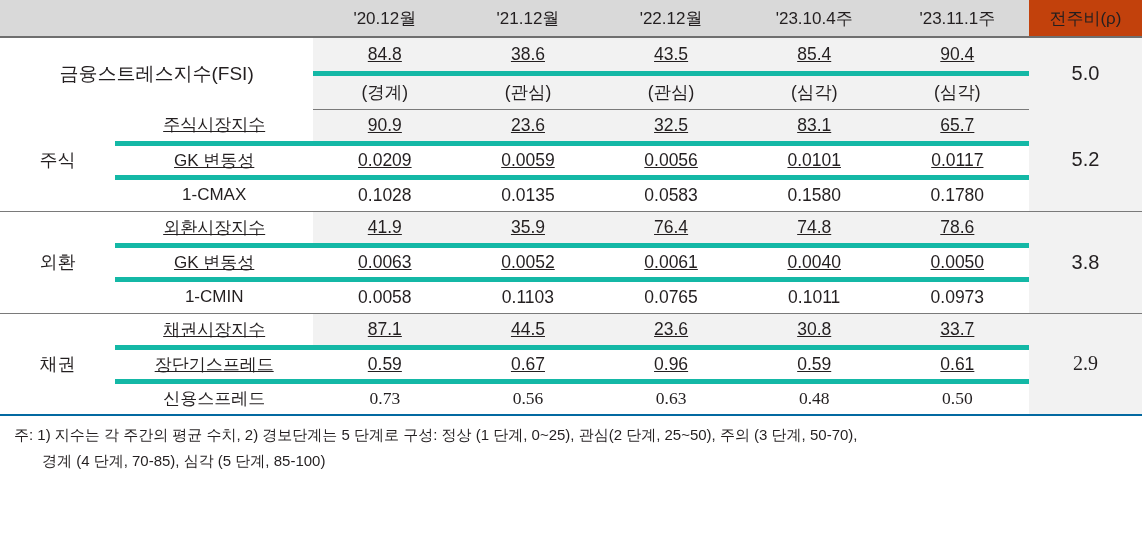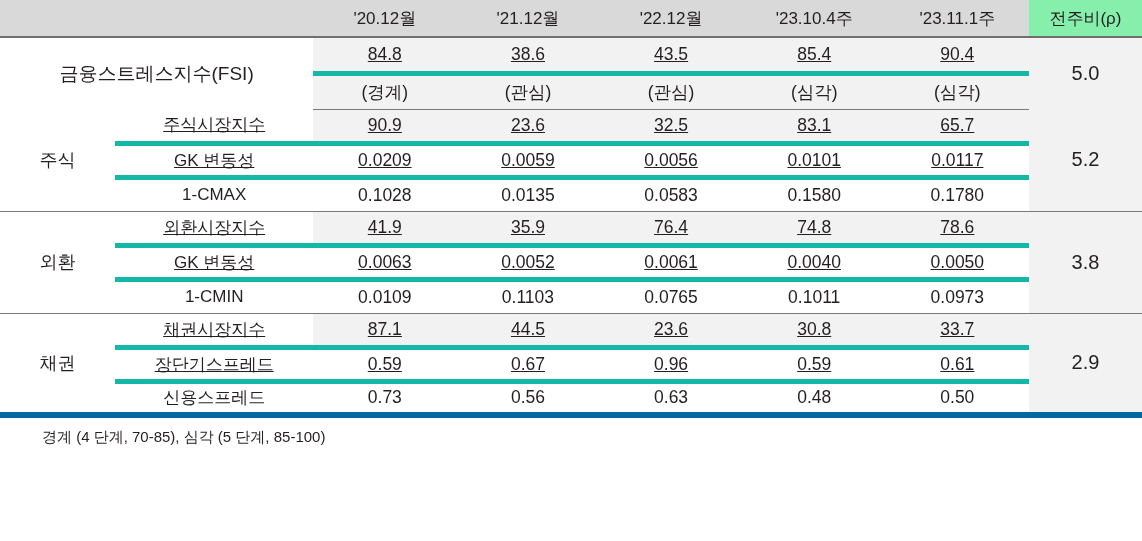--- a/index.html
+++ b/index.html
@@ -39,24 +39,24 @@
   col.c-last { width: 113px; }
 
   
   .hdr td {
     background: #d9d9d9;
     height: 37px;
     font-size: 17px;
     color: #231f20;
   }
   .hdr td.hdr-blank { background: #d9d9d9; }
-  .hdr td.hdr-last { background: #86efac; }
+  .hdr td.hdr-last { background: #c2410c; }
 
   .top-line { border-top: 2px solid #6f6f6f; }
-  .thick-bot { border-bottom: 6px solid #0369a1; }
+  .thick-bot { border-bottom: 2px solid #0369a1; font-family: Liberation Serif, serif; }
   .thin-bot { border-bottom: 5px solid #14b8a6; text-decoration: underline; }
   .med-bot { border-bottom: 1.5px solid #7a7a7a; }
 
   .shade { background: #f2f2f2; }
 
   .rowlabel {
     font-size: 18px;
   }
   .sublabel {
     font-size: 17px;
@@ -168,21 +168,21 @@
       <tr class="r-h2">
         <td class="sublabel thin-bot">GK 변동성</td>
         <td class="val thin-bot">0.0063</td>
         <td class="val thin-bot">0.0052</td>
         <td class="val thin-bot">0.0061</td>
         <td class="val thin-bot">0.0040</td>
         <td class="val thin-bot">0.0050</td>
       </tr>
       <tr class="r-h2">
         <td class="sublabel med-bot">1-CMIN</td>
-        <td class="val med-bot">0.0109</td>
+        <td class="val med-bot">0.0058</td>
         <td class="val med-bot">0.1103</td>
         <td class="val med-bot">0.0765</td>
         <td class="val med-bot">0.1011</td>
         <td class="val med-bot">0.0973</td>
       </tr>
 
       <tr class="r-h2">
         <td class="rowlabel thick-bot" rowspan="3">채권</td>
         <td class="sublabel thin-bot">채권시장지수</td>
         <td class="val thin-bot shade">87.1</td>
@@ -205,16 +205,17 @@
         <td class="val thick-bot">0.73</td>
         <td class="val thick-bot">0.56</td>
         <td class="val thick-bot">0.63</td>
         <td class="val thick-bot">0.48</td>
         <td class="val thick-bot">0.50</td>
       </tr>
     </tbody>
   </table>
 
   <div class="notes">
+    <div class="note1">주: 1) 지수는 각 주간의 평균 수치, 2) 경보단계는 5 단계로 구성: 정상 (1 단계, 0~25), 관심(2 단계, 25~50), 주의 (3 단계, 50-70),</div>
     <div class="note2">경계 (4 단계, 70-85), 심각 (5 단계, 85-100)</div>
   </div>
 
 </div>
 
 </body></html>

